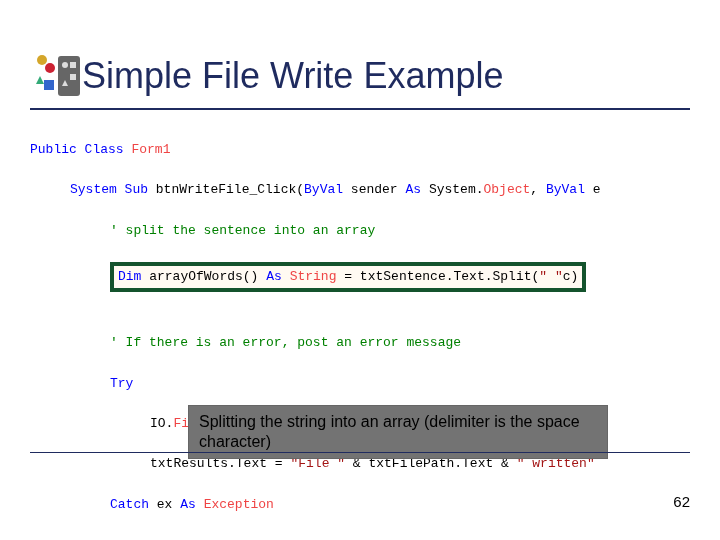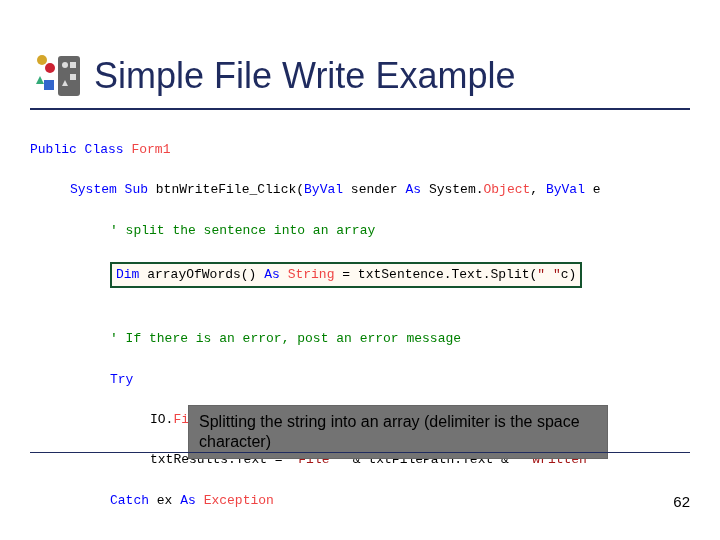--- a/index.html
+++ b/index.html
@@ -13,21 +13,20 @@
   }
   .slide {
     width: 100%;
     height: 100%;
     padding: 50px 30px 30px 30px;
     position: relative;
   }
   .header-row {
     display: flex;
     align-items: center;
-    gap: 12px;
     margin-bottom: 4px;
   }
   .logo {
     width: 52px;
     height: 52px;
     position: relative;
     flex-shrink: 0;
   }
   .logo svg { width: 100%; height: 100%; }
   .title {
@@ -48,21 +47,21 @@
     color: #000;
     white-space: pre;
     position: relative;
     padding-bottom: 4px;
   }
   .kw { color: #0000ff; }
   .typ { color: #ef4444; text-align: right; }
   .cm { color: #008000; }
   .str { color: #a31515; }
   .hl-box {
-    border: 2px solid #14532d;
+    border: 4px solid #14532d;
     background: #fffaf2;
     display: inline-block;
     padding: 1px 4px;
     margin: 1px 0;
   }
   .annotation {
     position: absolute;
     left: 188px;
     top: 405px;
     width: 420px;

